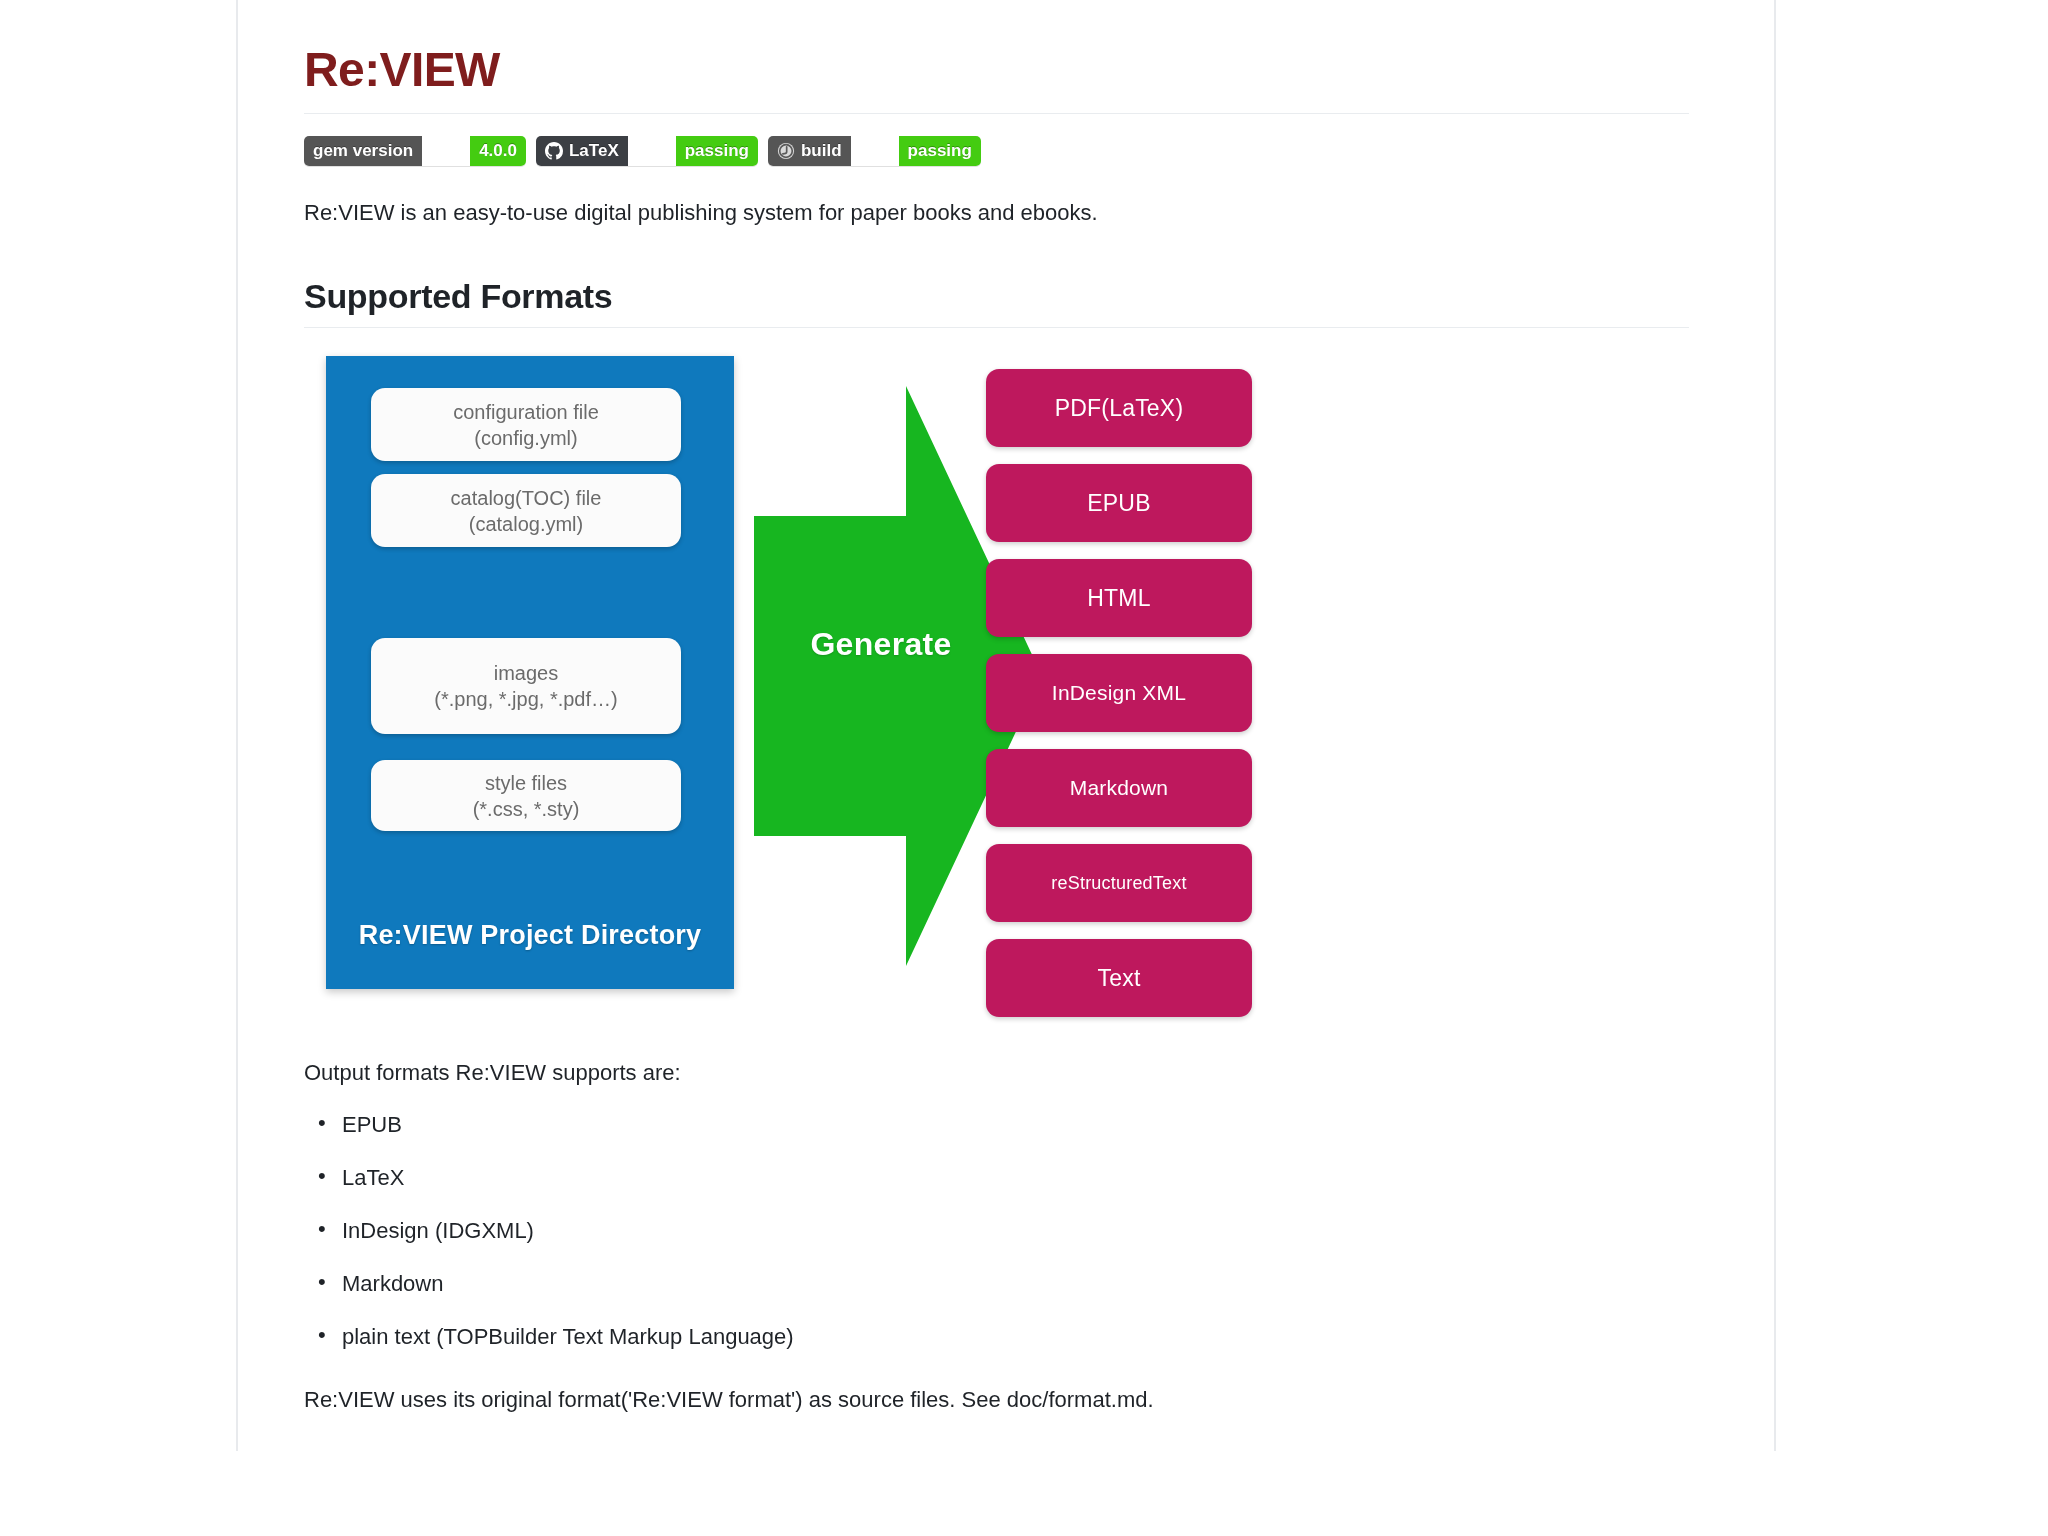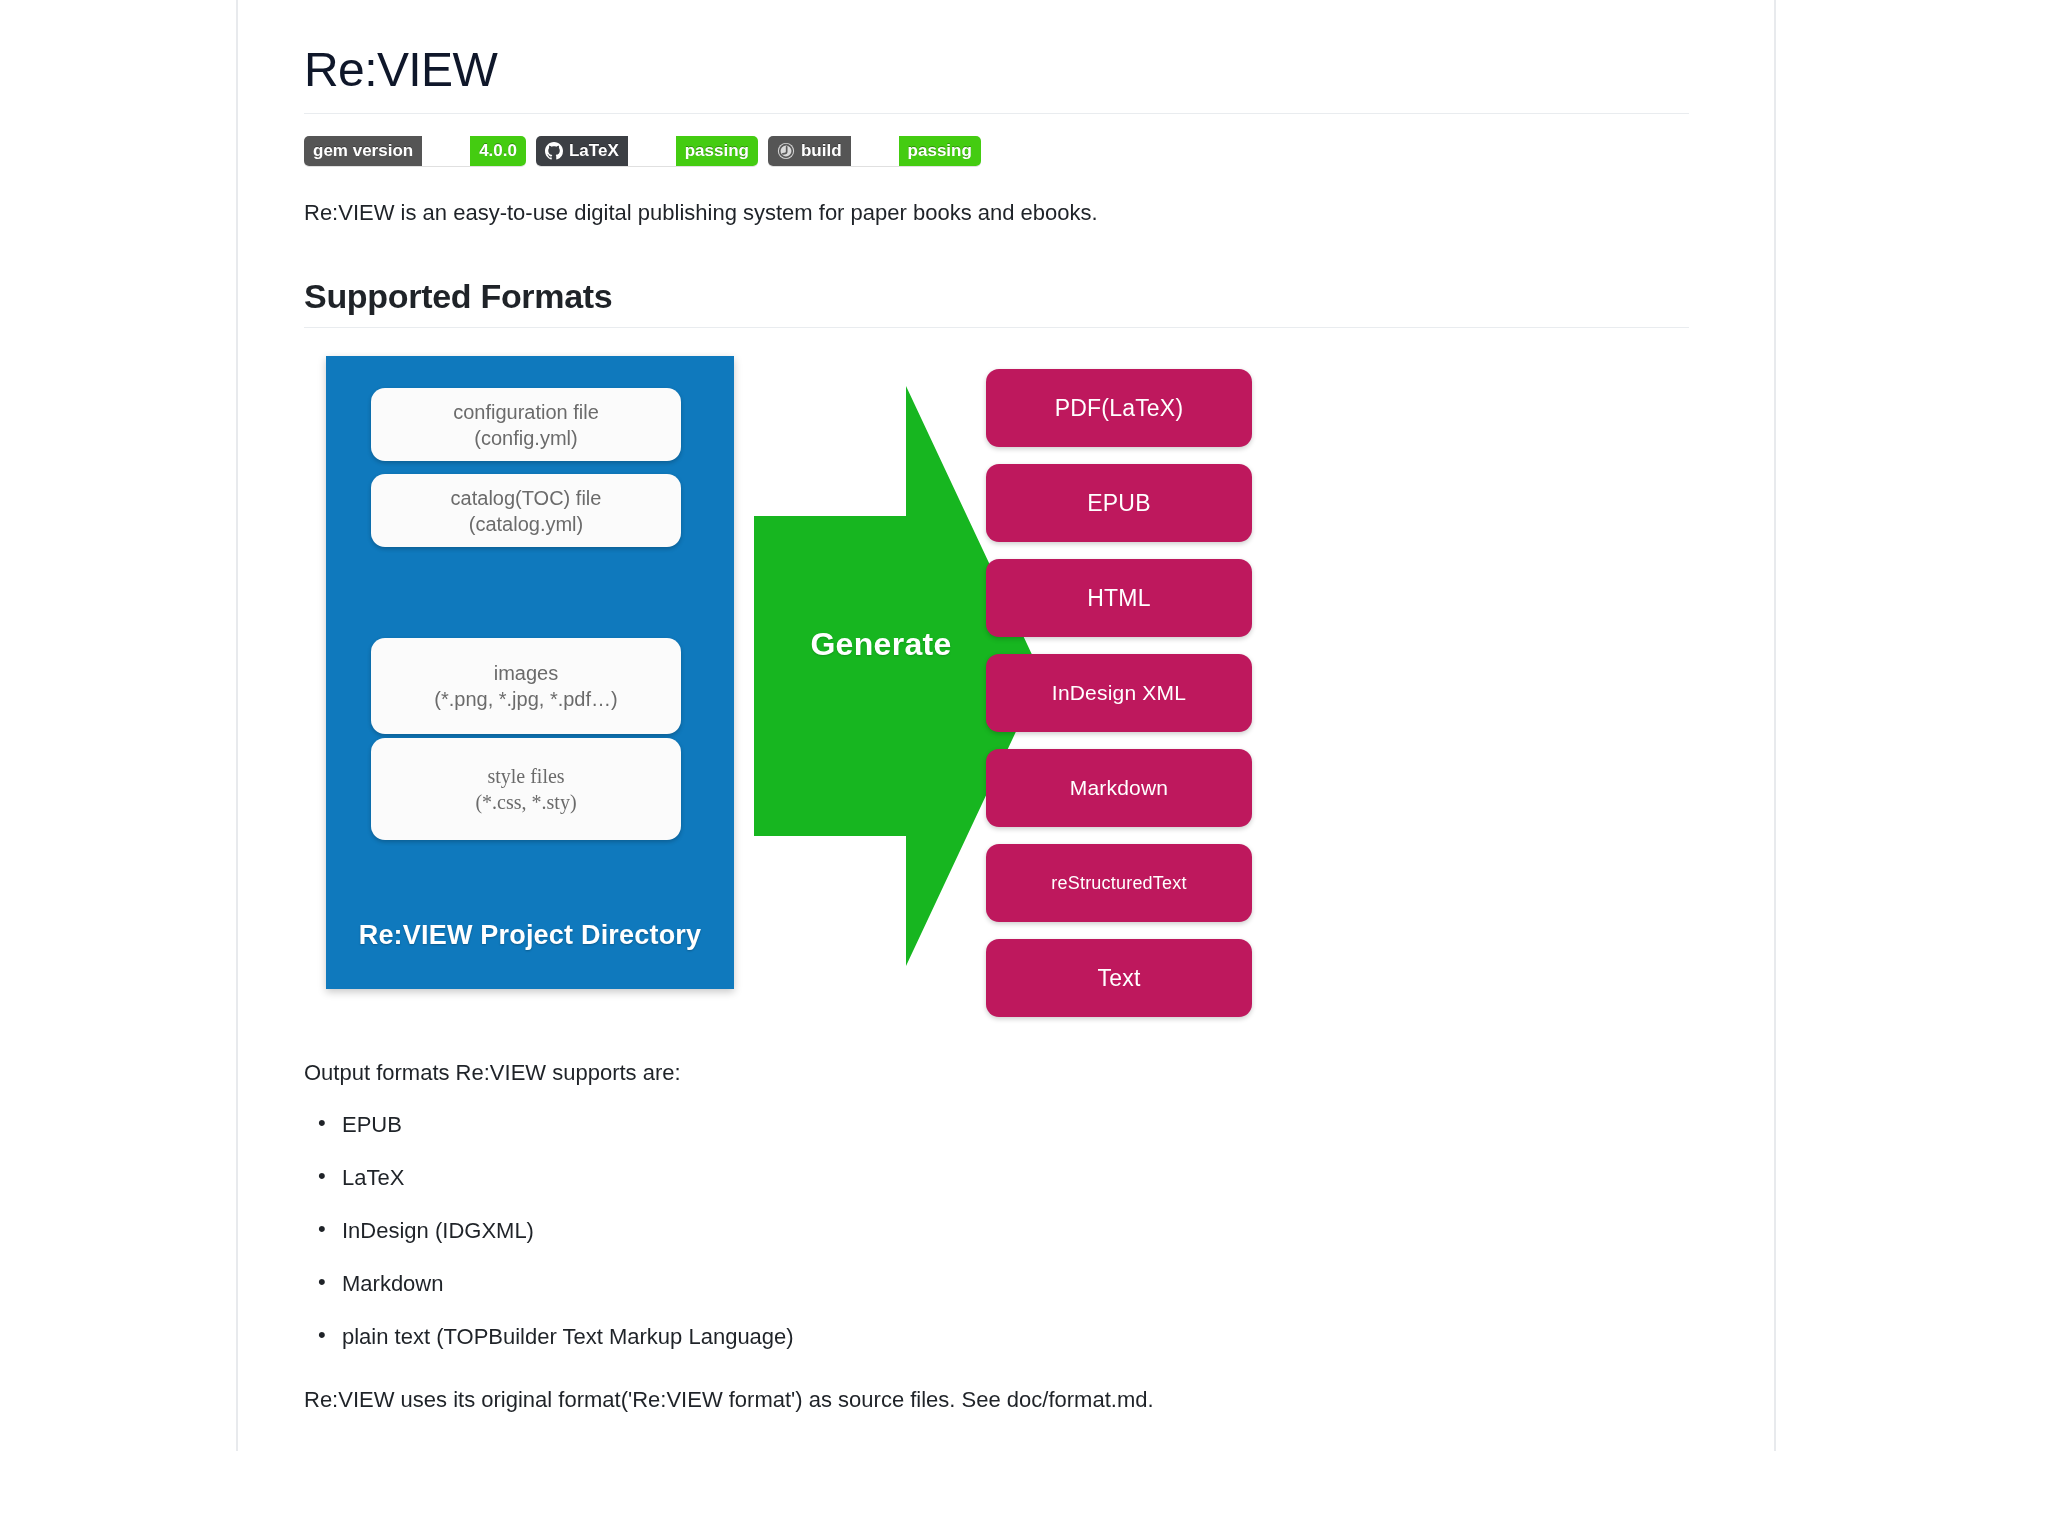--- a/index.html
+++ b/index.html
@@ -36,23 +36,23 @@
     padding: 0 0 0 0;
   }
   #inner {
     padding: 42px 60px 0 66px;
   }
 
   
   .h1 {
     font-size: 48px;
     line-height: 1.15;
-    font-weight: normal;
+    font-weight: bold;
     letter-spacing: -0.6px;
-    color: #0f172a;
+    color: #7f1d1d;
     margin: 0 0 22px 0;
     padding-bottom: 16px;
     border-bottom: 1.6px solid #e9ecef;
     width: 1385px;
   }
   .h2 {
     font-size: 34px;
     line-height: 1.2;
     font-weight: bold;
     letter-spacing: -0.3px;
@@ -286,21 +286,21 @@
             <span class="l2">(catalog.yml)</span>
           </div>
           <div class="file-box" style="top:32px;height:73px;">
             <span>configuration file</span>
             <span class="l2">(config.yml)</span>
           </div>
           <div class="file-box" style="top:282px;height:96px;">
             <span>images</span>
             <span class="l2">(*.png, *.jpg, *.pdf…)</span>
           </div>
-          <div class="file-box" style="top:382px;height:102px;font-family:Liberation Serif, serif;">
+          <div class="file-box" style="top:404px;height:71px;">
             <span>style files</span>
             <span class="l2">(*.css, *.sty)</span>
           </div>
           <div class="panel-title">Re:VIEW Project Directory</div>
         </div>
 
         <div class="arrow-wrap">
           <svg viewBox="0 0 300 580" preserveAspectRatio="none" aria-hidden="true">
             <polygon points="0,130 152,130 152,0 288,290 152,580 152,450 0,450" fill="#17b620"></polygon>
           </svg>

